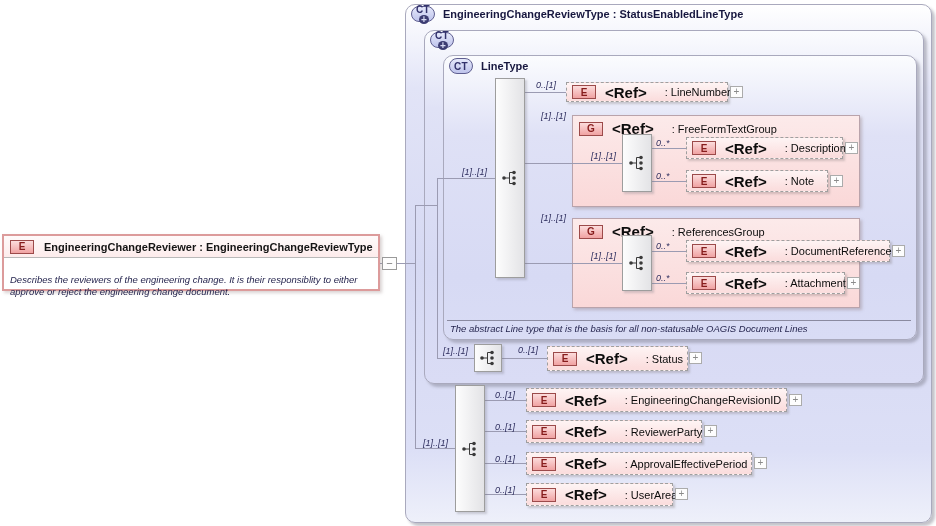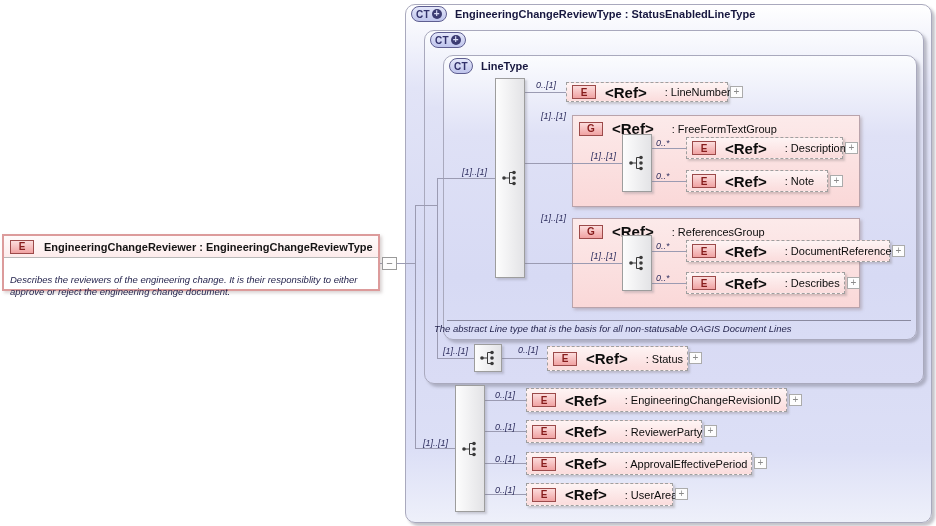--- a/index.html
+++ b/index.html
@@ -15,21 +15,21 @@
     box-shadow:3px 3px 3px rgba(120,120,135,.45);
   }
   #outer-container  { background:linear-gradient(180deg,#ffffff 0%,#e2e4f7 16%,#d6d9f3 50%,#dcdff6 86%,#eef0fa 100%); }
   #middle-container { background:linear-gradient(180deg,#fbfcfe 0%,#e0e2f6 22%,#d6d9f3 68%,#dadcf5 100%); }
   #inner-container  { background:linear-gradient(180deg,#fbfcfe 0%,#dfe1f6 28%,#d7daf4 78%,#d9dcf5 100%); }
   .ct-header { position:absolute; display:flex; align-items:center; gap:8px; white-space:nowrap; }
   .ct-badge {
     display:inline-flex; align-items:center; justify-content:center;
     height:16px; padding:0 4px; border:1px solid #5e5e90; border-radius:8px;
     background:linear-gradient(180deg,#e4e7fa,#bfc4ec); color:#32326b;
-    font-size:10px; font-weight:bold; letter-spacing:.3px;
+    font-size:10px; font-weight:bold; letter-spacing:.3px;flex-direction:column;
   }
   .ct-plus {
     display:inline-block; width:10px; height:10px; margin-left:2px; border-radius:50%;
     background:#3c3c72; color:#d9dcf5; font-size:10px; line-height:9px; text-align:center; font-weight:bold;
   }
   .hdr-title { font-size:11px; font-weight:bold; color:#17173f; }
   
   .hline { position:absolute; height:1px; background:#9b9bb2; z-index:4; }
   .vline { position:absolute; width:1px;  background:#9b9bb2; z-index:4; }
   
@@ -222,26 +222,26 @@
     <span class="badge-e">E</span>
     <span class="ref">&lt;Ref&gt;</span>
     <span class="ename">: DocumentReference</span>
   </div>
   <div class="plus" style="left:892px;top:245px;">+</div>
   <div class="hline" style="left:652px;top:283px;width:34px;"></div>
   <div class="card" style="left:656px;top:273px;">0..*</div>
   <div class="ebox" style="left:686px;top:272px;width:159px;height:22px;">
     <span class="badge-e">E</span>
     <span class="ref">&lt;Ref&gt;</span>
-    <span class="ename">: Describes</span>
+    <span class="ename">: Attachment</span>
   </div>
   <div class="plus" style="left:847px;top:277px;">+</div>
 
   <div class="footnote-sep" style="left:447px;top:320px;width:464px;"></div>
-  <div class="footnote" style="left:434px;top:323px;">The abstract Line type that is the basis for all non-statusable OAGIS Document Lines</div>
+  <div class="footnote" style="left:450px;top:323px;">The abstract Line type that is the basis for all non-statusable OAGIS Document Lines</div>
 
   <div class="card" style="left:443px;top:346px;">[1]..[1]</div>
   <div class="seqbar" style="left:474px;top:344px;width:28px;height:28px;">
     <svg class="tree-icon" width="18" height="18" viewBox="0 0 18 18">
       <line x1="3.5" y1="9" x2="8.5" y2="9" stroke="#3a3a3a"></line>
         <line x1="8.5" y1="3.5" x2="8.5" y2="14.5" stroke="#3a3a3a"></line>
       <line x1="8.5" y1="3.5" x2="12" y2="3.5" stroke="#3a3a3a"></line>
         <line x1="8.5" y1="14.5" x2="12" y2="14.5" stroke="#3a3a3a"></line>
       <circle cx="3" cy="9" r="1.8" fill="#3a3a3a"></circle>
         <circle cx="13" cy="3.5" r="1.8" fill="#3a3a3a"></circle>

